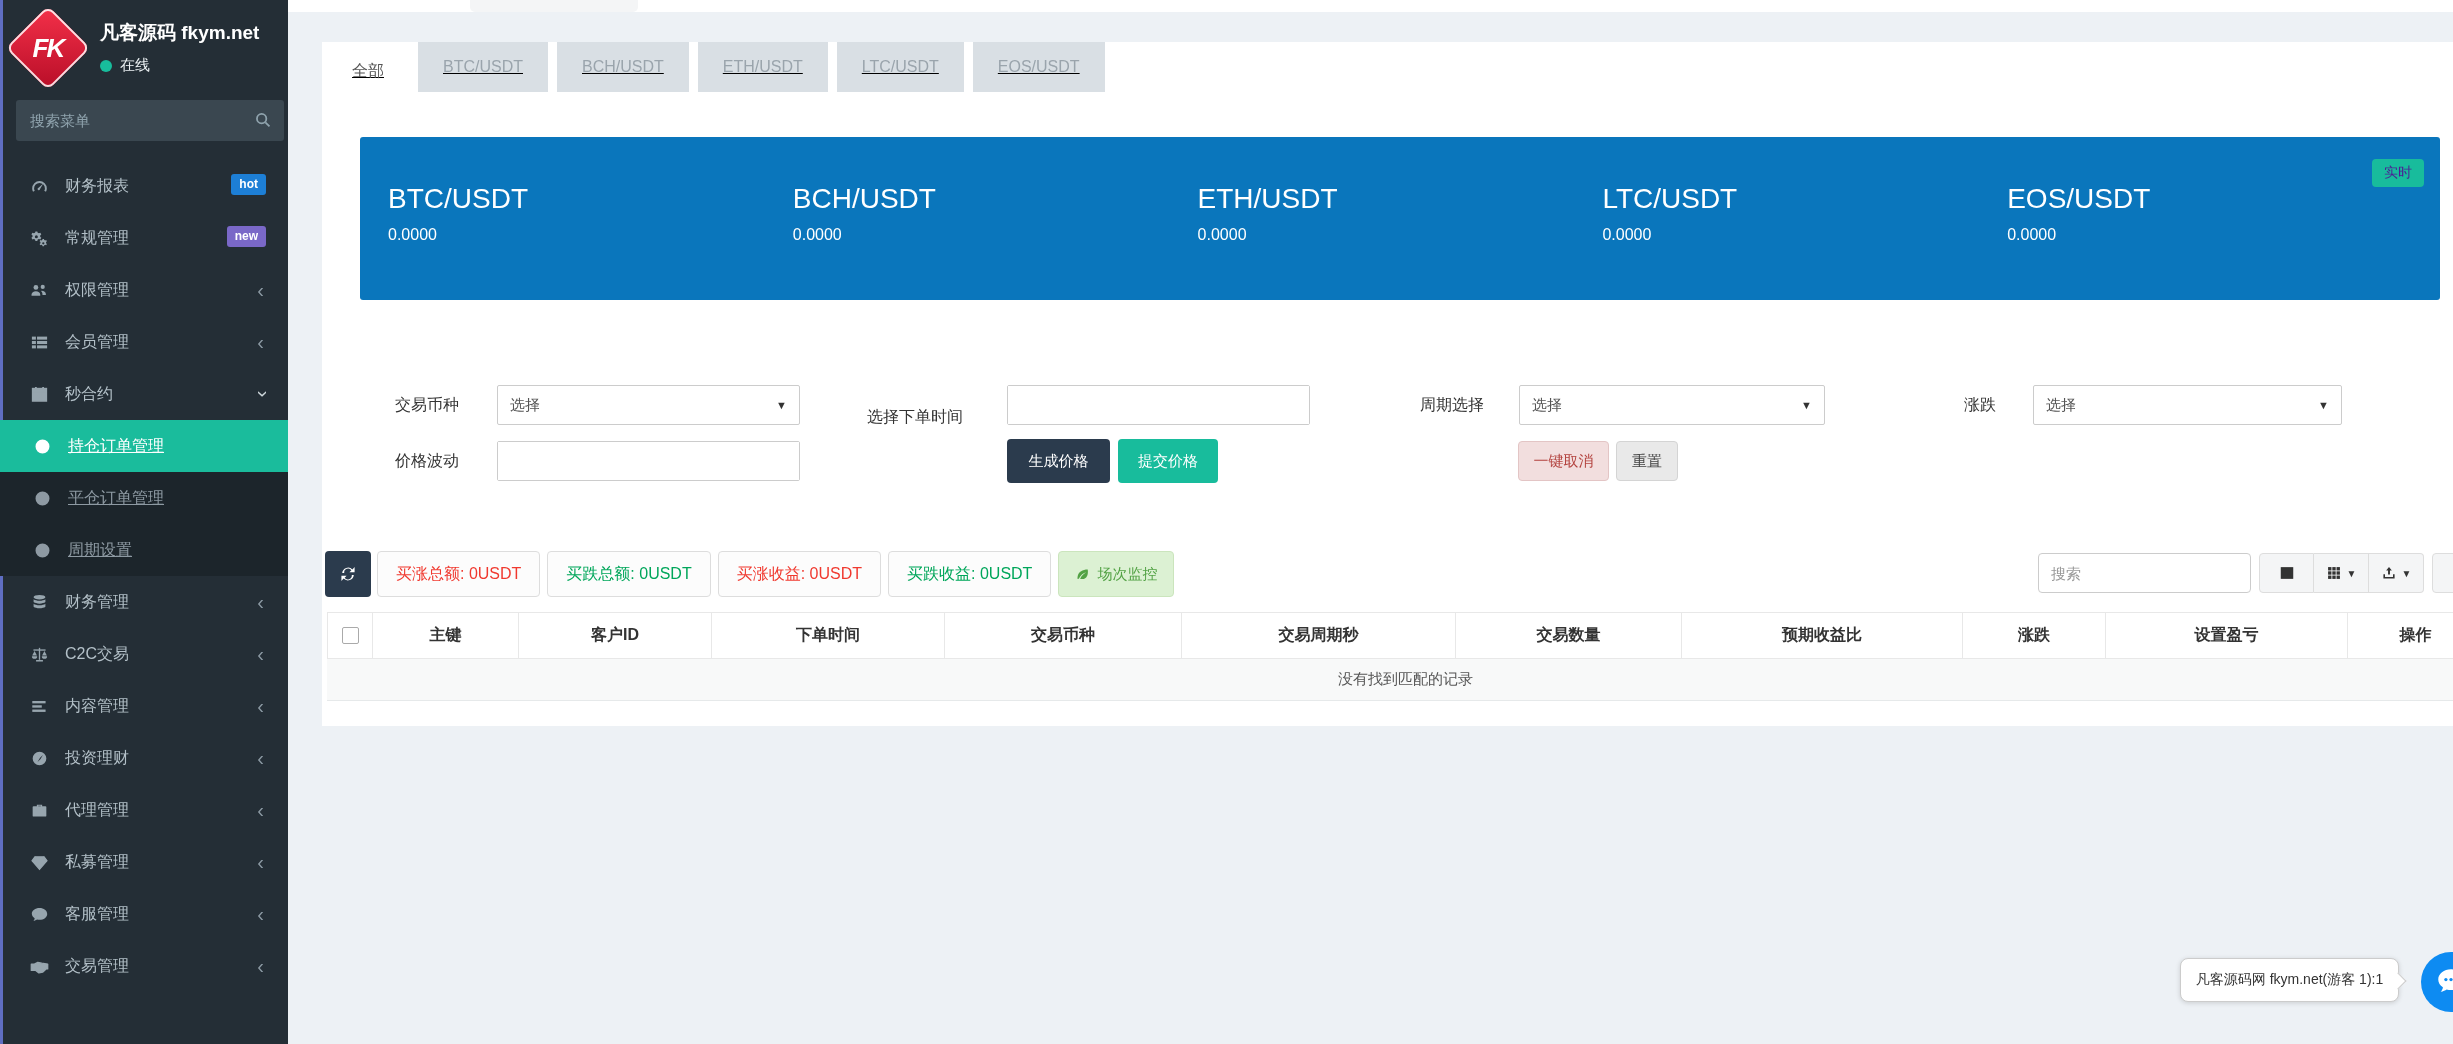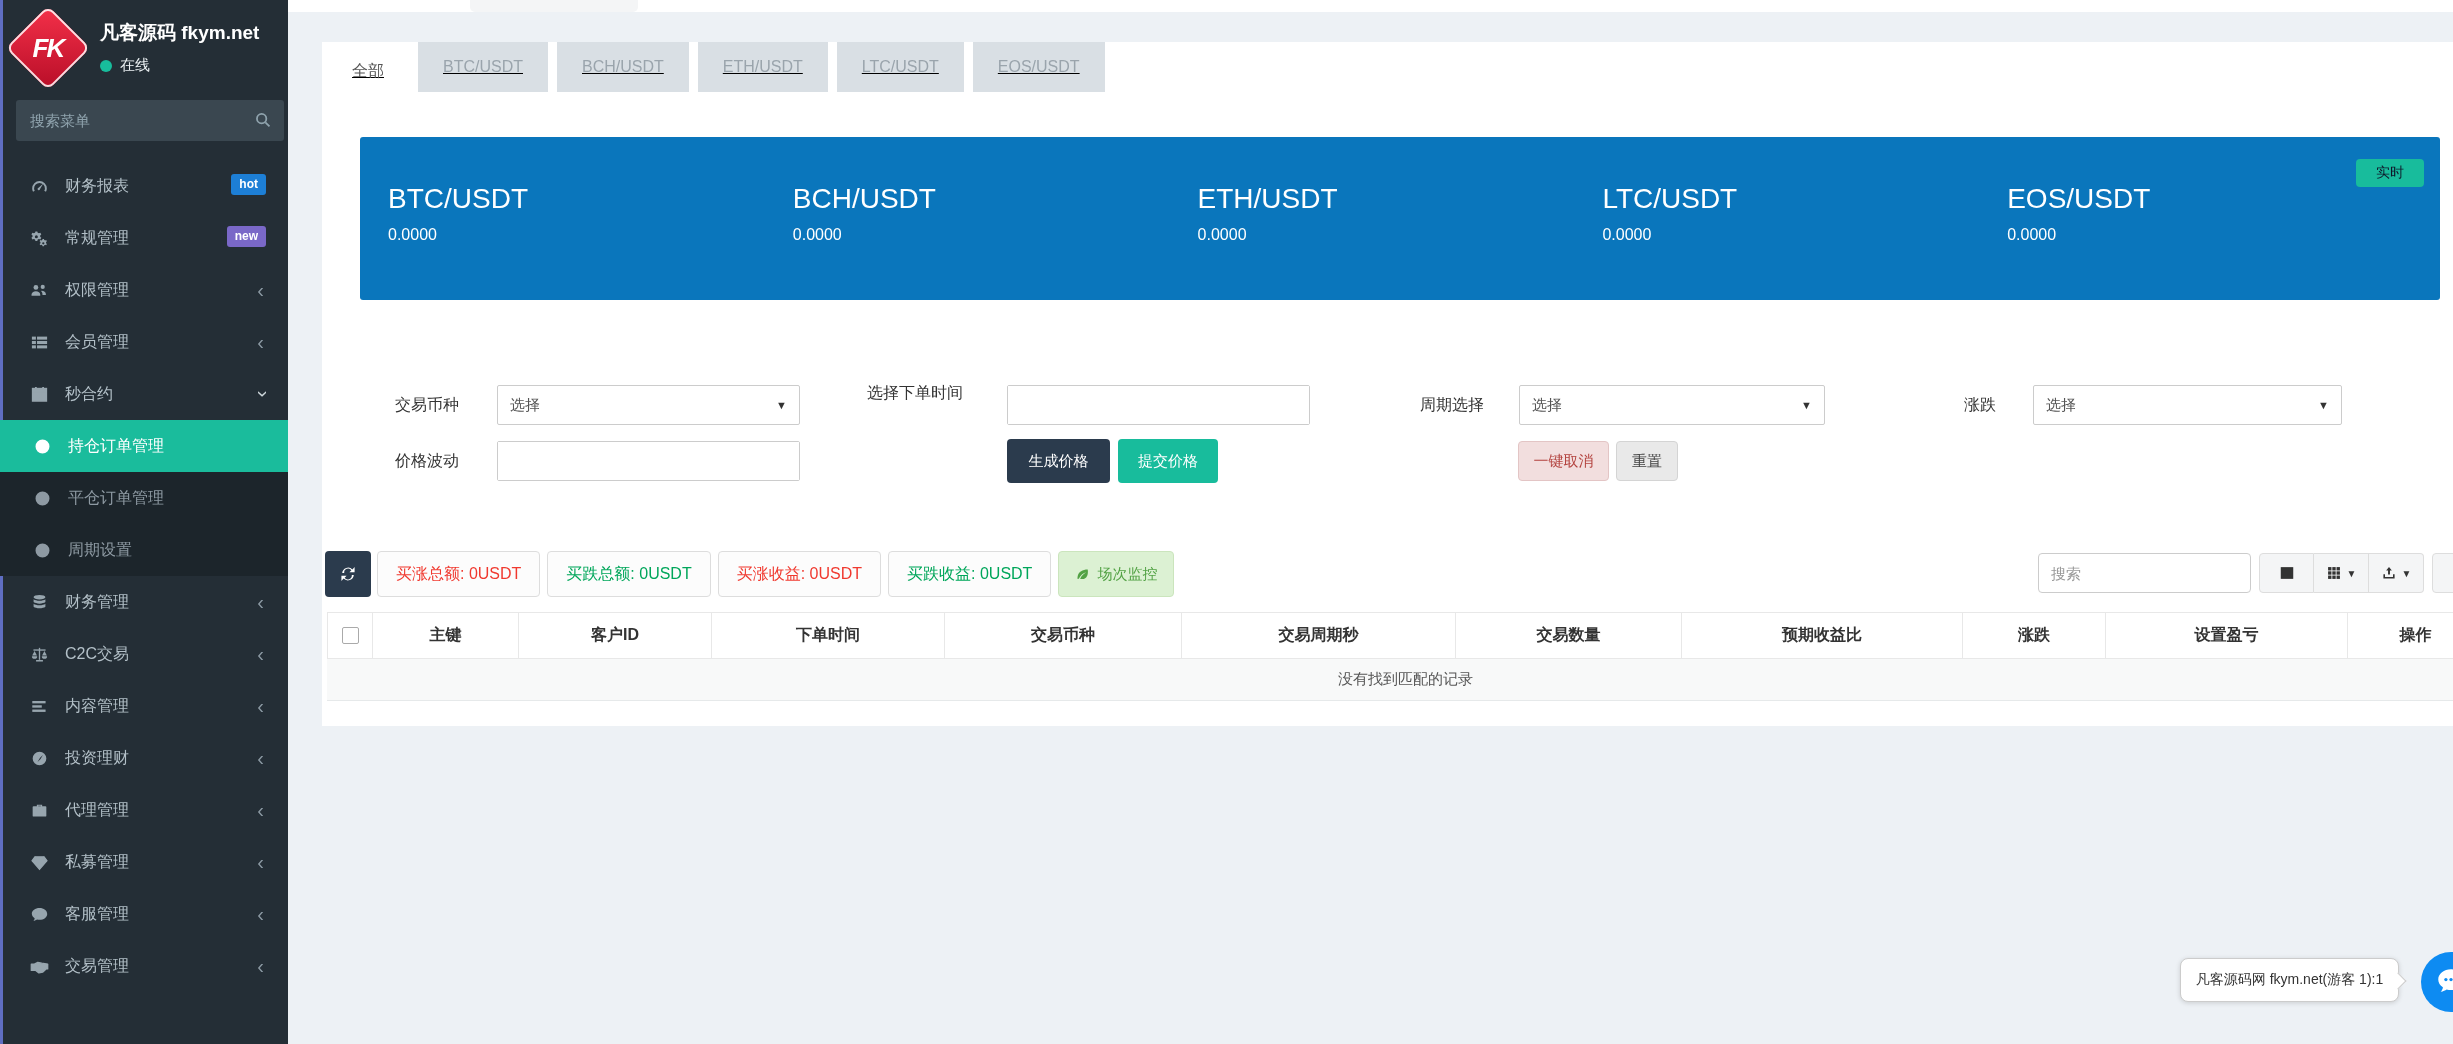--- a/index.html
+++ b/index.html
@@ -20,21 +20,21 @@
   .menu-search { position:absolute; left:16px; top:100px; width:268px; height:41px; }
   .menu-search input { width:100%; height:100%; background:#3a4750; border:0; border-radius:3px; color:#cfd8dc; font-size:15px; padding:0 40px 0 14px; outline:none; }
   .menu-search input::placeholder { color:#8fa3ad; }
   .menu-search .ms-icon { position:absolute; right:12px; top:11px; width:18px; height:18px; color:#8fa3ad; }
   .menu { position:absolute; left:0; top:160px; width:288px; }
   .menu-item { position:relative; height:52px; display:flex; align-items:center; padding-left:30px; cursor:pointer; }
   .menu-item .mi-icon { width:22px; height:19px; margin-right:13px; color:#97a5ae; flex:0 0 22px; }
   .menu-item .mi-icon svg { width:19px; height:19px; display:block; fill:currentColor; }
   .menu-item .mi-label { font-size:16px; color:#b3c0c8; }
   .menu-item.submenu { background:#1c252b; padding-left:33px; }
-  .menu-item.submenu .mi-icon, .menu-item.submenu .mi-label { color:#8e9aa3; }
+  .menu-item.submenu .mi-icon, .menu-item.submenu .mi-label { color:#8e9aa3;text-decoration:underline; }
   .menu-item.active { background:#1abc9c; }
   .menu-item.active .mi-icon, .menu-item.active .mi-label { color:#fff; }
   .mi-badge { position:absolute; right:22px; top:14px; font-size:12px; font-weight:bold; color:#fff; border-radius:3px; padding:3px 8px 4px; }
   .mi-badge.hot { background:#1d7fd6; }
   .mi-badge.new { background:#7a68c8; }
   .mi-chevron { position:absolute; right:24px; color:#8b99a3; font-size:20px; line-height:1; }
   .mi-chevron.down { transform:rotate(-90deg); color:#cfd8dc; }
 
   
   .topstrip { position:absolute; left:288px; top:0; width:2165px; height:12px; background:#ffffff; }
@@ -43,21 +43,21 @@
   
   .card { position:absolute; left:322px; top:42px; width:2131px; height:684px; background:#fff; }
   .tabbar { position:absolute; left:327px; top:42px; height:50px; display:flex; gap:9px; z-index:2;text-decoration:underline; }
   .tab { height:50px; padding:0 25px; display:flex; align-items:center; font-size:16px; background:#d9dfe4; color:#9aa4ac; cursor:pointer; }
   .tab.active { background:#fff; color:#555; height:58px; }
   .tabbar-bg { position:absolute; left:322px; top:42px; width:2131px; height:50px; background:#e8ecef; }
 
   
   .ticker { position:absolute; left:360px; top:137px; width:2080px; height:163px; background:#0a76bc; border-radius:3px; color:#fff; padding:22px 28px; }
   .ticker-time { font-size:14px; }
-  .live-badge { position:absolute; right:16px; top:22px; background:#18bc9c; color:#0f172a; font-size:14px; border-radius:4px; padding:5px 20px; }
+  .live-badge { position:absolute; right:16px; top:22px; background:#18bc9c; color:#4c1d95; font-size:14px; border-radius:4px; padding:5px 12px; }
   .pairs { display:flex; margin-top:24px; }
   .pair { width:20%; }
   .pair-name { font-size:28px; }
   .pair-value { font-size:16px; margin-top:11px; }
 
   
   .flabel { position:absolute; font-size:16px; color:#333; line-height:40px; }
   .fselect, .finput { position:absolute; height:40px; background:#fff; border:1px solid #ccc; border-radius:2px; }
   .fselect { display:flex; align-items:center; padding:0 12px; font-size:15px; color:#555; cursor:pointer; }
   .fselect .caret { position:absolute; right:12px; font-size:11px; color:#333; }
@@ -338,21 +338,21 @@
           <div class="pair-value">0.0000</div>
         </div>
       </div>
   </div>
 
   <div class="flabel" style="left:395px; top:385px;">交易币种</div>
   <div class="fselect" style="left:497px; top:385px; width:303px;">
     <span>选择</span>
     <span class="caret">▼</span>
   </div>
-  <div class="flabel" style="left:867px; top:373px;">选择下单时间</div>
+  <div class="flabel" style="left:867px; top:397px;">选择下单时间</div>
   <div class="finput" style="left:1007px; top:385px; width:303px;">
     <input value="" style="">
   </div>
   <div class="flabel" style="left:1420px; top:385px;">周期选择</div>
   <div class="fselect" style="left:1519px; top:385px; width:306px;">
     <span>选择</span>
     <span class="caret">▼</span>
   </div>
   <div class="flabel" style="left:1964px; top:385px;">涨跌</div>
   <div class="fselect" style="left:2033px; top:385px; width:309px;">

